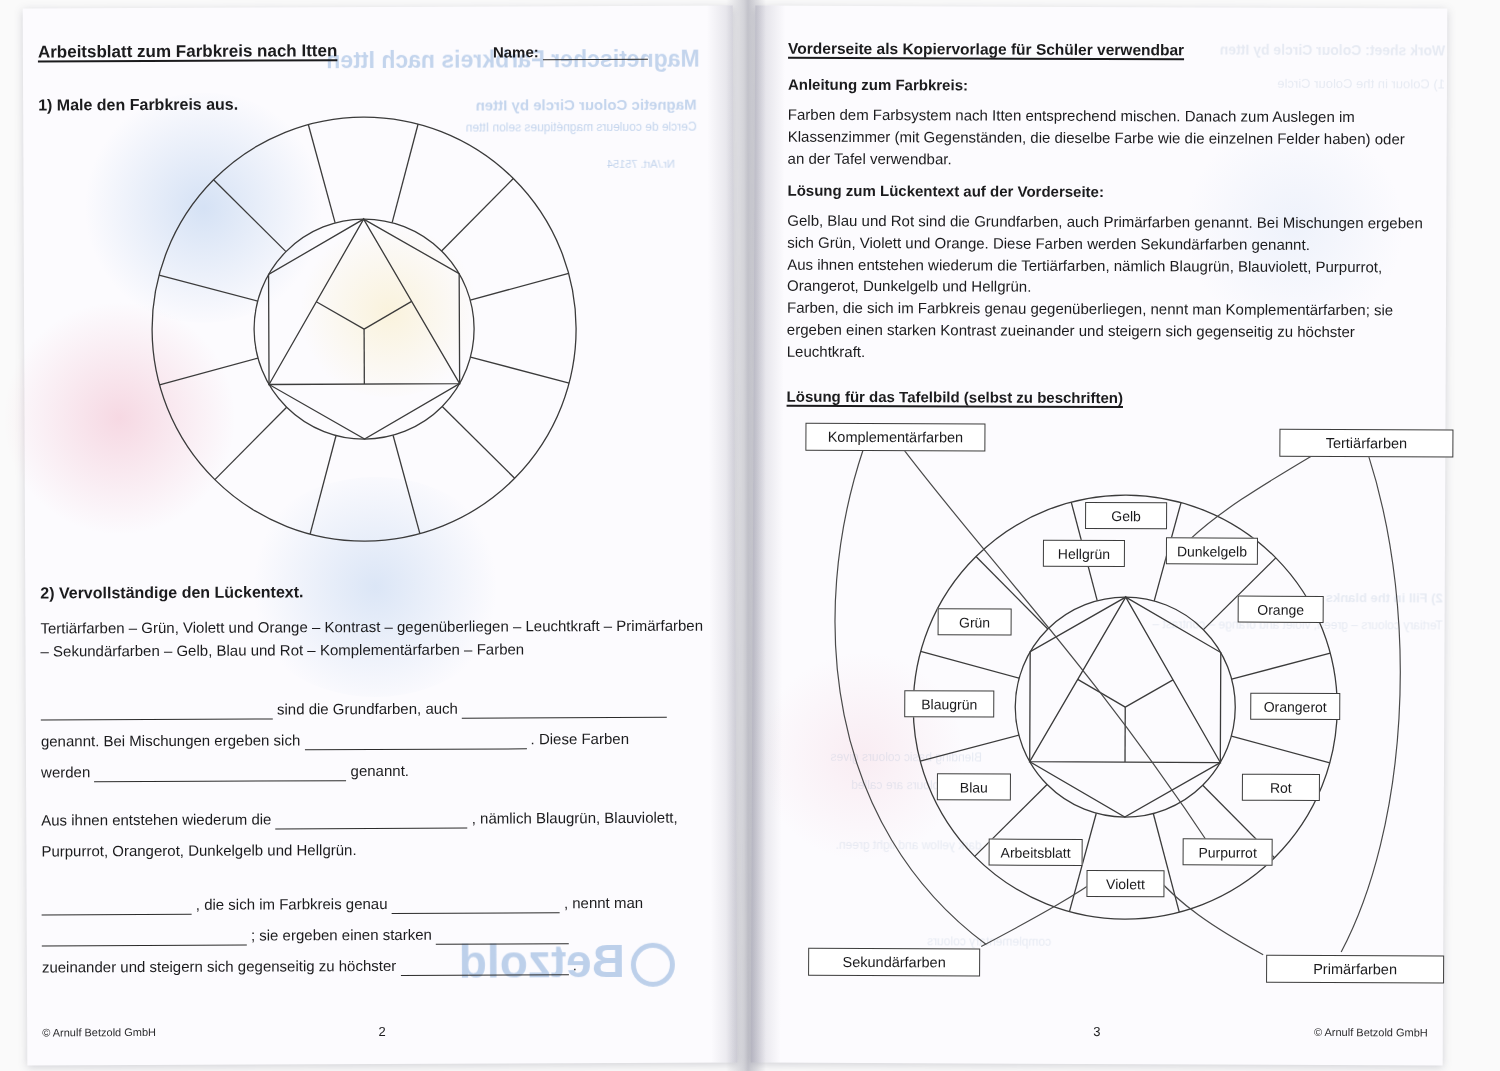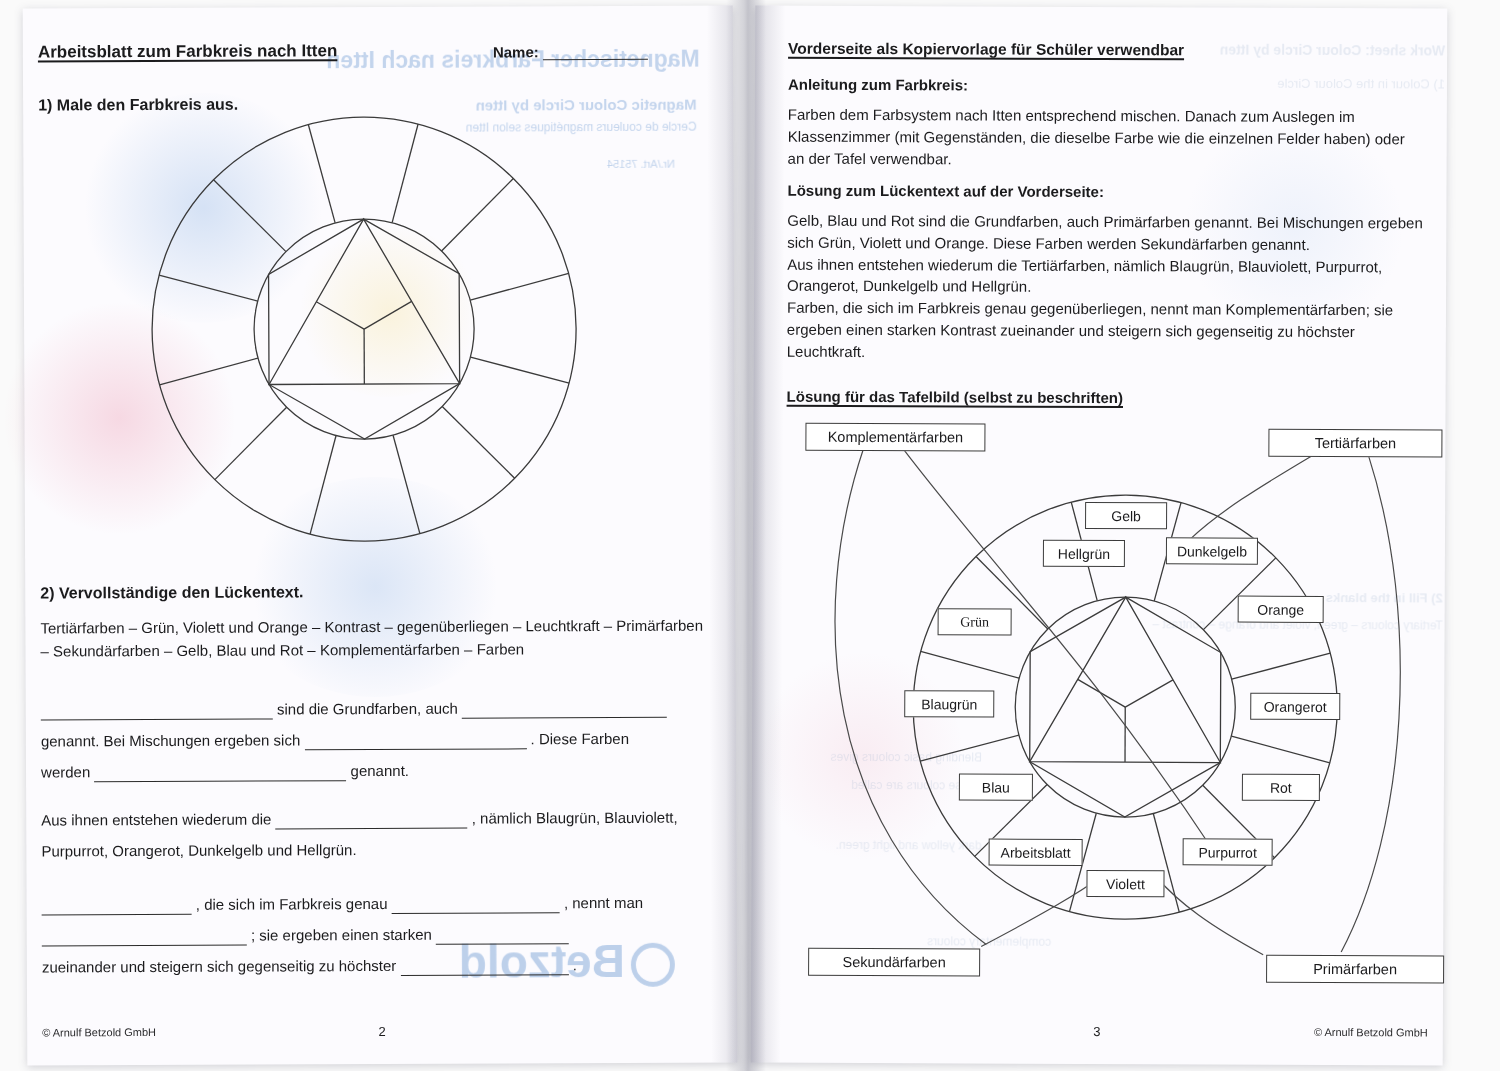--- a/index.html
+++ b/index.html
@@ -196,35 +196,35 @@
     <use href="#itten-wheel" transform="translate(373,700)"></use>
     <path class="connector" d="M 150 443 C 240 560, 340 660, 465 848"></path>
     <path class="connector" d="M 110 443 C 55 610, 75 820, 235 938"></path>
     <path class="connector" d="M 560 447 C 505 480, 465 505, 437 532"></path>
     <path class="connector" d="M 615 447 C 668 610, 655 820, 590 944"></path>
     <path class="connector" d="M 230 940 C 290 908, 325 888, 352 868"></path>
     <path class="connector" d="M 512 947 C 458 918, 428 896, 405 870"></path>
   </svg>
 
   <div class="lblbox cornerbox" style="left:52px;top:417px;width:178px;">Komplementärfarben</div>
-  <div class="lblbox cornerbox" style="left:515px;top:421px;width:172px;text-align:center;">Tertiärfarben</div>
+  <div class="lblbox cornerbox" style="left:526px;top:421px;width:172px;text-align:center;">Tertiärfarben</div>
   <div class="lblbox cornerbox" style="left:57px;top:942px;width:170px;">Sekundärfarben</div>
   <div class="lblbox cornerbox" style="left:515px;top:947px;width:176px;">Primärfarben</div>
 
   <div class="lblbox" style="left:332px;top:495px;width:80px;">Gelb</div>
   <div class="lblbox" style="left:413px;top:530px;width:90px;">Dunkelgelb</div>
   <div class="lblbox" style="left:485px;top:588px;width:84px;">Orange</div>
   <div class="lblbox" style="left:498px;top:685px;width:88px;">Orangerot</div>
   <div class="lblbox" style="left:490px;top:766px;width:76px;">Rot</div>
   <div class="lblbox" style="left:415px;top:831px;width:88px;margin-left:16px;">Purpurrot</div>
   <div class="lblbox" style="left:335px;top:863px;width:76px;">Violett</div>
   <div class="lblbox" style="left:237px;top:832px;width:92px;">Arbeitsblatt</div>
-  <div class="lblbox" style="left:185px;top:767px;width:72px;margin-left:22px;">Blau</div>
+  <div class="lblbox" style="left:185px;top:767px;width:72px;">Blau</div>
   <div class="lblbox" style="left:152px;top:684px;width:88px;">Blaugrün</div>
-  <div class="lblbox" style="left:185px;top:602px;width:72px;font-family:Liberation Serif, serif;">Grün</div>
+  <div class="lblbox" style="left:185px;top:602px;width:72px;">Grün</div>
   <div class="lblbox" style="left:242px;top:533px;width:80px;margin-left:48px;">Hellgrün</div>
 
   <div class="abs pagenum" style="left:0;top:1017px;width:692px;text-align:center;z-index:3;">3</div>
   <div class="abs footer-small" style="right:15px;top:1018px;z-index:3;">© Arnulf Betzold GmbH</div>
 
   <div class="edge-shade-l"></div>
 </div>
 
 <div class="gutter"></div>
 

